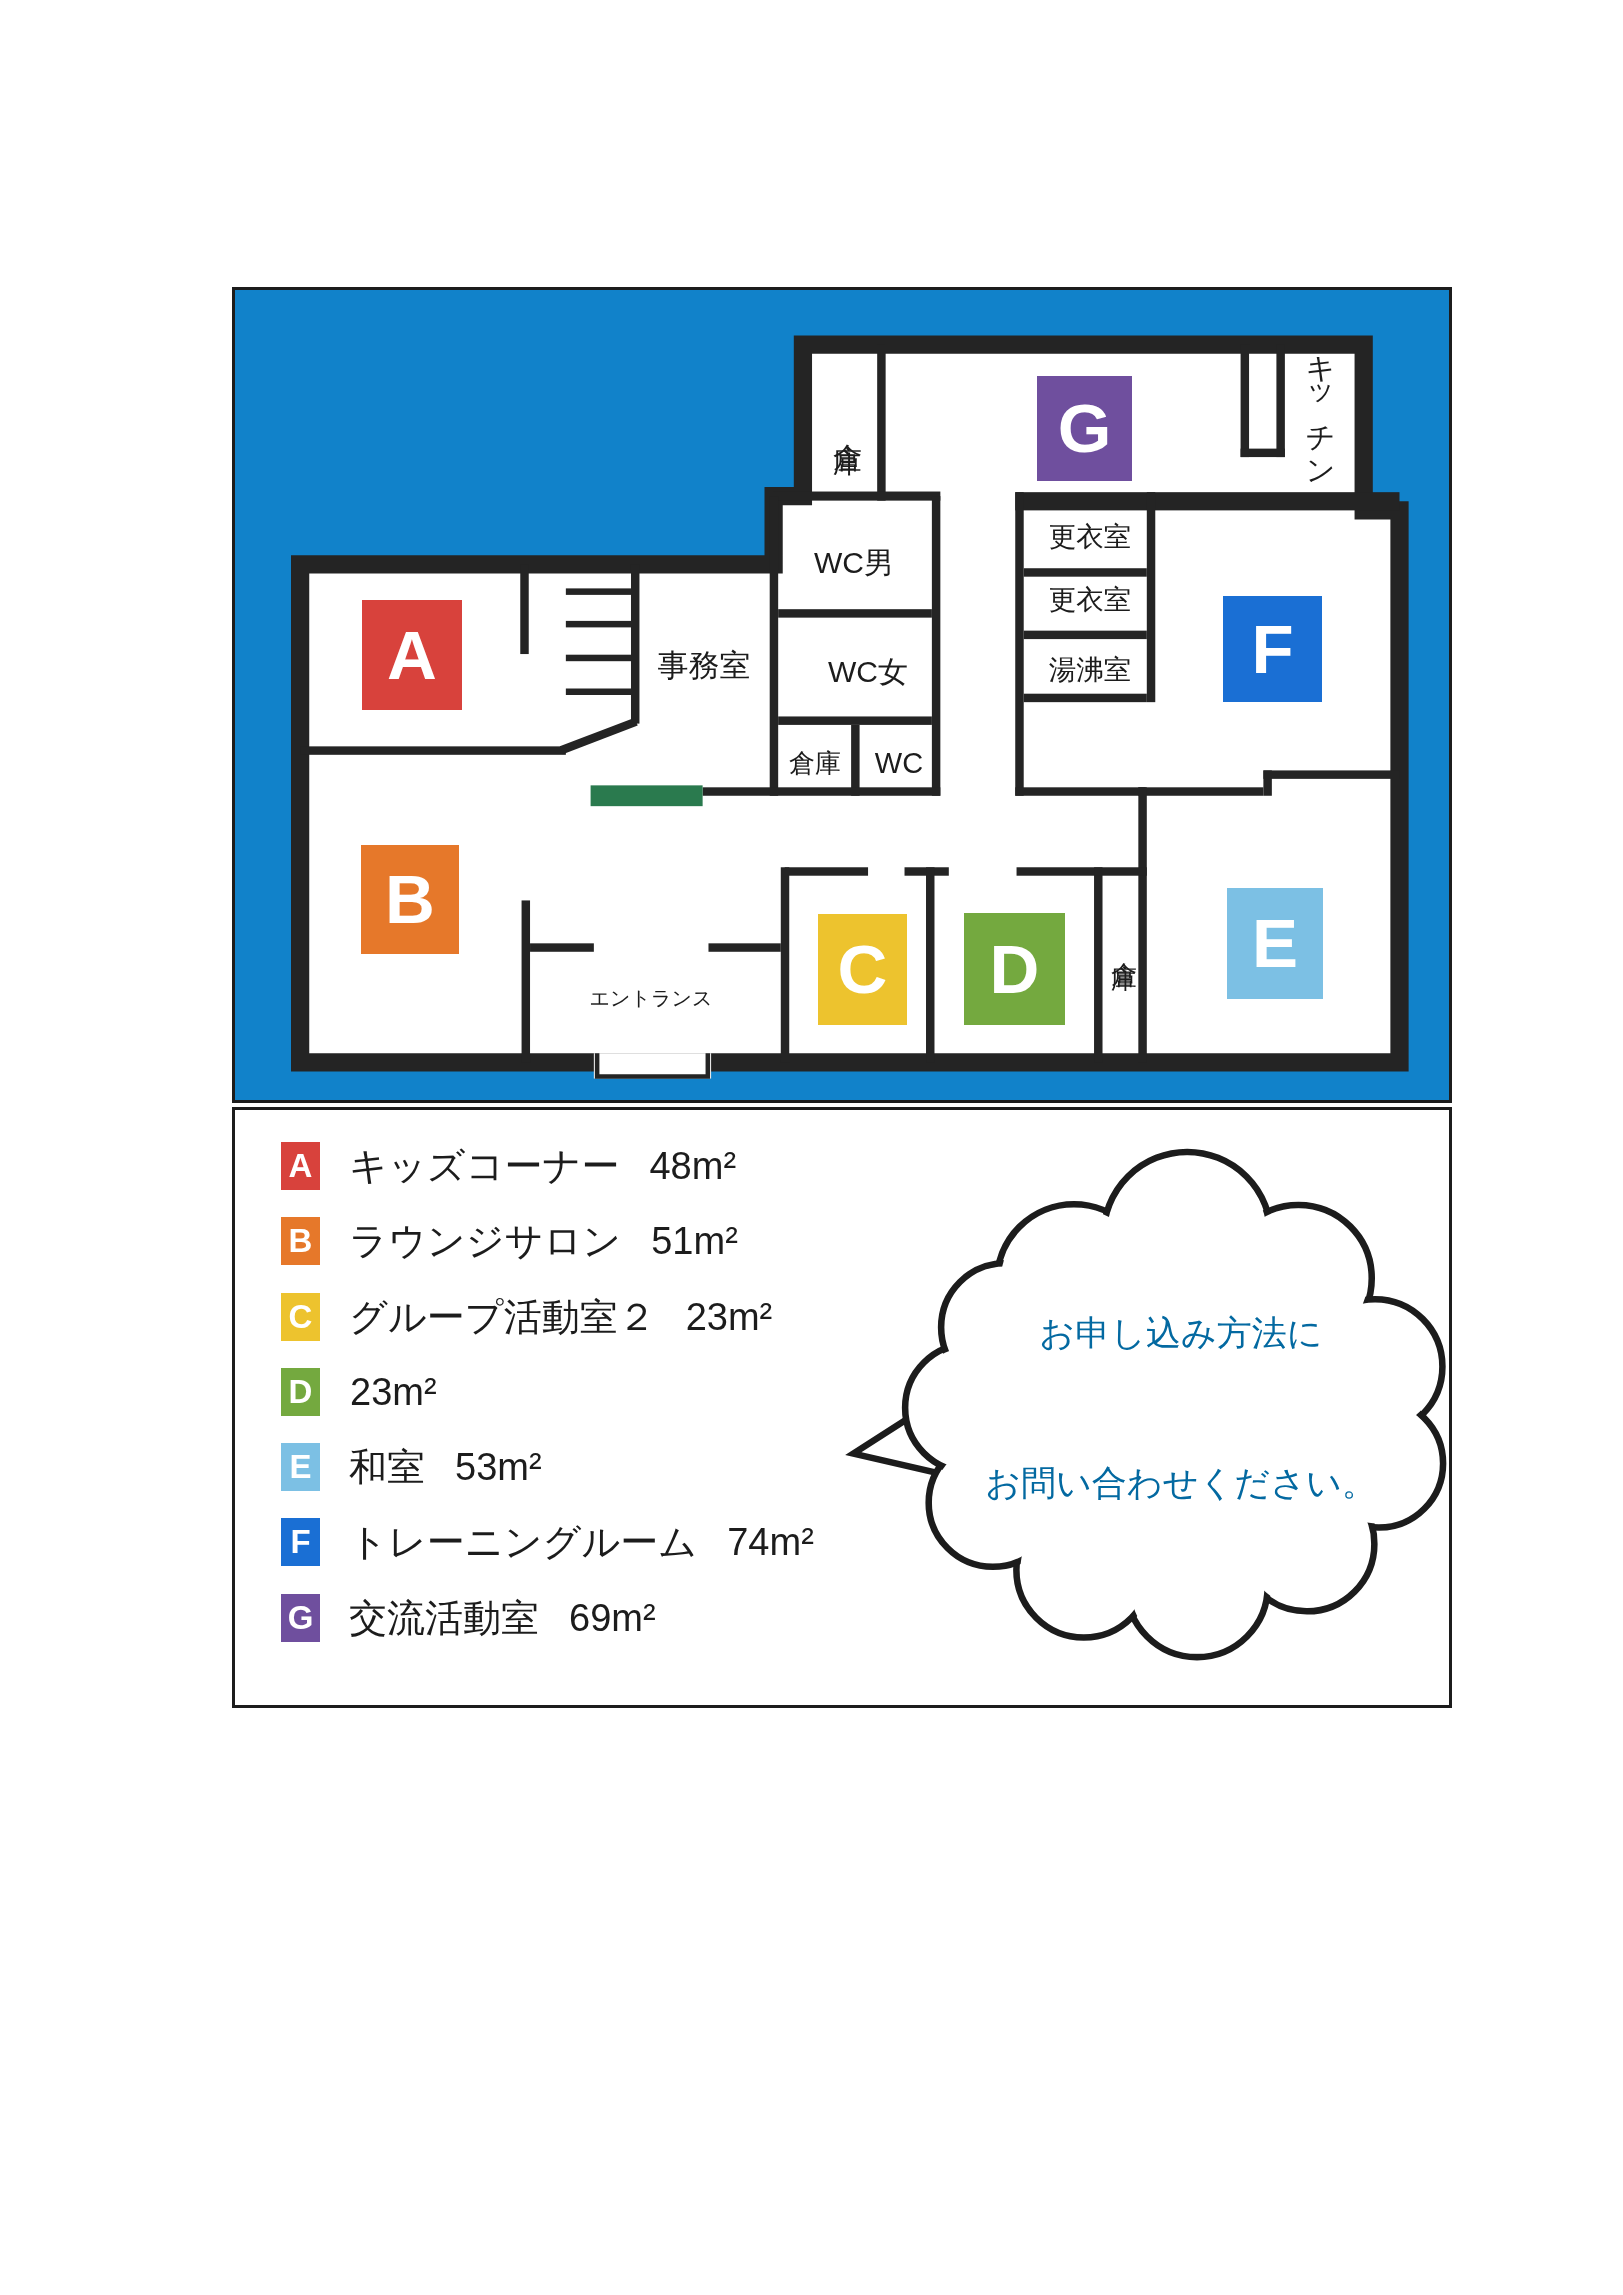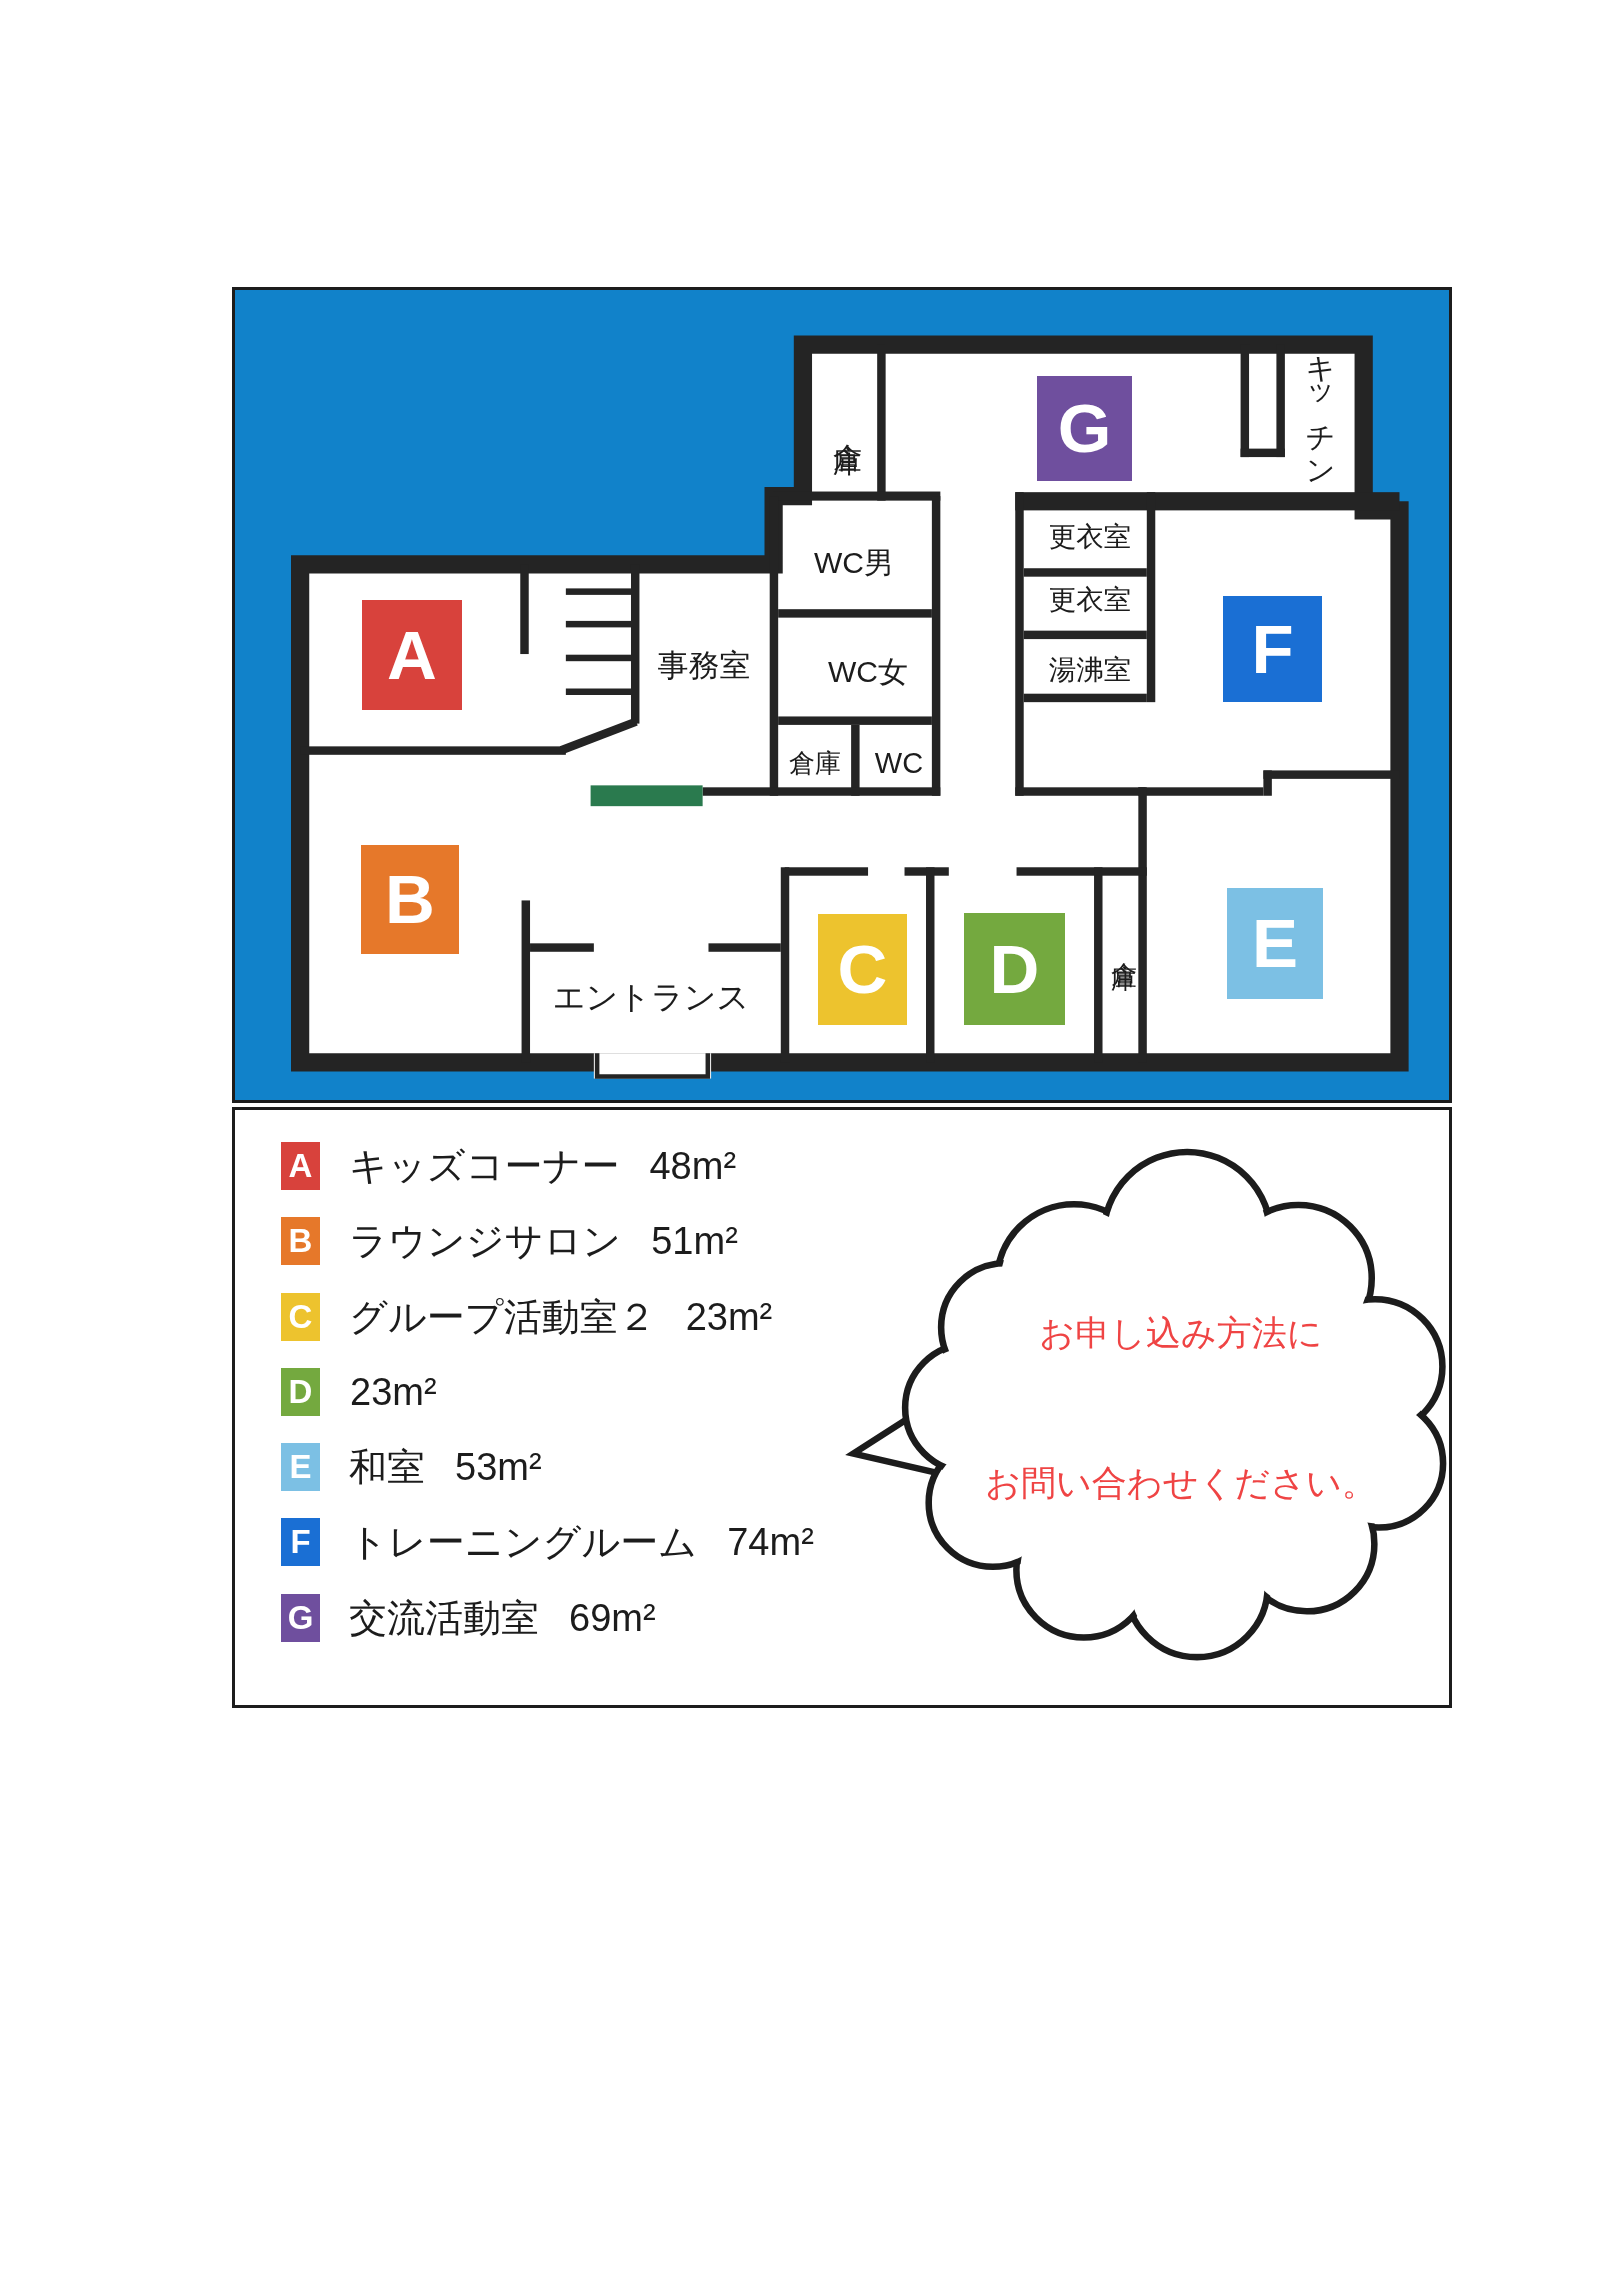--- a/index.html
+++ b/index.html
@@ -30,21 +30,21 @@
   .legend-row{position:absolute;left:46px;height:52px;display:flex;align-items:center;}
   .legend-chip{
     width:39px;height:48px;display:flex;align-items:center;justify-content:center;
     color:#fff;font-weight:bold;font-size:33px;flex:0 0 auto;
   }
   .legend-name{margin-left:29px;font-size:38px;font-weight:500;}
   .legend-area{margin-left:30px;font-size:38px;font-weight:500;}
   .cloud-svg{position:absolute;left:0;top:0;width:1212px;height:593px;}
   .cloud-line{
     position:absolute;transform:translate(-50%,-50%);white-space:nowrap;
-    font-size:35px;font-weight:500;color:#ef4444;
+    font-size:35px;font-weight:500;color:#0369a1;
   }
 </style>
 </head>
 <body>
 
 <div class="blue-panel" style="background-color: rgb(17, 130, 202);">
 
   <svg class="plan-svg" viewBox="0 0 1864 1246" preserveAspectRatio="none">
 
     <g>
@@ -131,21 +131,21 @@
   <div class="plan-label" style="left:619px;top:273px;font-size:30px;">WC男</div>
   <div class="plan-label" style="left:619px;top:382px;font-size:30px;margin-left:14px;">WC女</div>
   <div class="plan-label" style="left:580px;top:473px;font-size:26px;">倉庫</div>
   <div class="plan-label" style="left:664px;top:473px;font-size:29px;">WC</div>
   <div class="plan-label" style="left:855px;top:247px;font-size:27.5px;">更衣室</div>
   <div class="plan-label" style="left:855px;top:310px;font-size:27.5px;">更衣室</div>
   <div class="plan-label" style="left:855px;top:380px;font-size:27.5px;">湯沸室</div>
   <div class="plan-label v-label" style="left:613px;top:132px;font-size:29px;">倉庫</div>
   <div class="plan-label v-label" style="left:1086px;top:115px;font-size:29px;">キッチン</div>
   <div class="plan-label v-label" style="left:890px;top:653px;font-size:26px;">倉庫</div>
-  <div class="plan-label" style="left:416px;top:708px;font-size:32px;">エントランス</div>
+  <div class="plan-label" style="left:416px;top:708px;font-size:20px;">エントランス</div>
 </div>
 
 <div class="legend-box">
 
   <div class="legend-row" style="top:30px;">
     <div class="legend-chip" style="background-color: rgb(216, 66, 60);">
         <span>A</span>
       </div>
     <span class="legend-name">キッズコーナー</span>
     <span class="legend-area">48m²</span>

